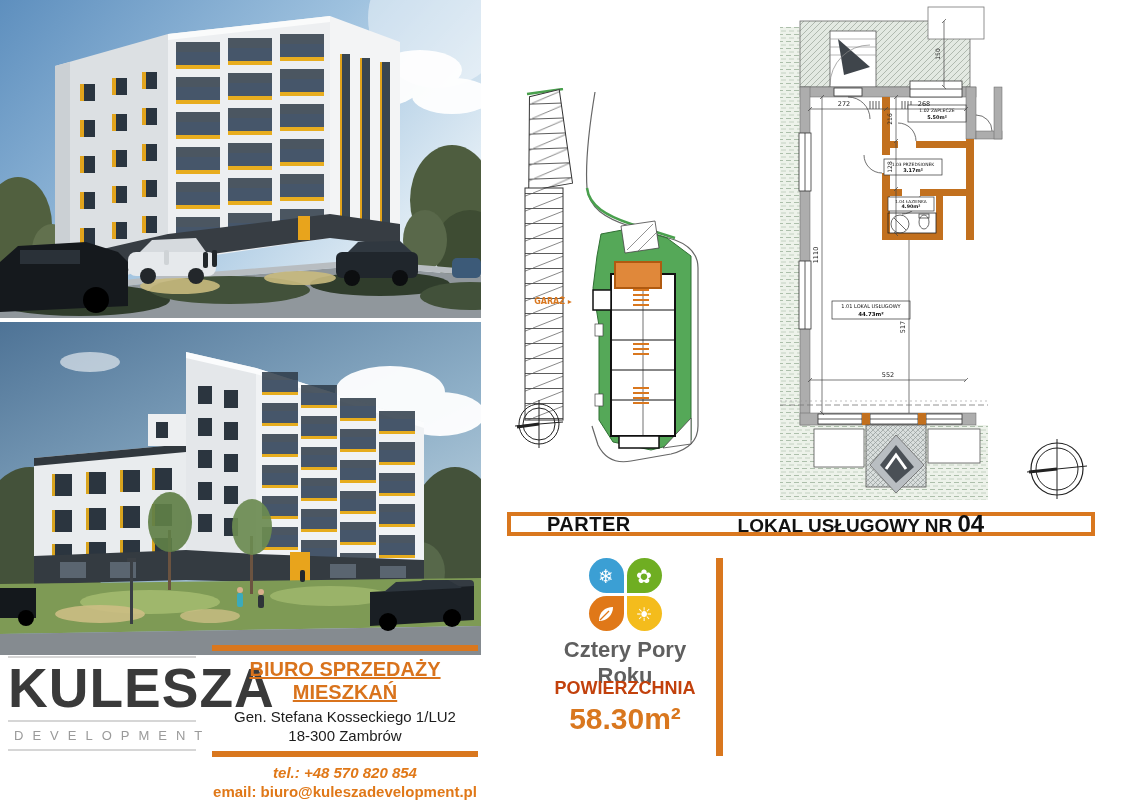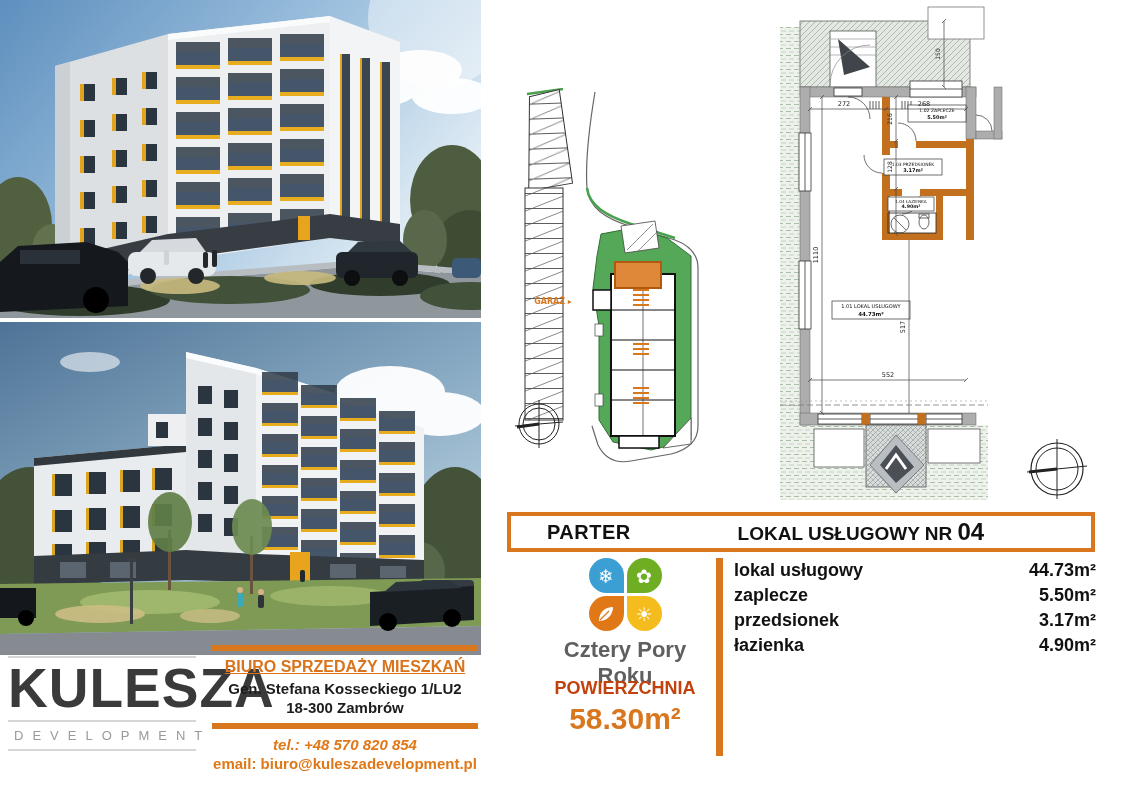--- a/index.html
+++ b/index.html
@@ -12,32 +12,32 @@
 
   
   .kulesza{position:absolute;left:8px;top:656px;width:188px;text-align:center;}
   .rule{height:2px;background:#D6D6D6;}
   .kulesza-name{font-size:55px;font-weight:600;color:#3A3A3A;letter-spacing:1px;line-height:1.05;margin:2px 0 2px;}
   .kulesza-sub{font-size:13px;letter-spacing:9px;color:#9A9A9A;padding:6px 0 6px 6px;}
 
   
   .contact{position:absolute;left:212px;top:645px;width:266px;text-align:center;}
   .bar{height:6px;background:#D9771E;}
-  .contact-title{color:#D9731C;font-weight:bold;font-size:16px;text-decoration:underline;margin:7px 0 3px;}
-  .addr{font-weight:bold;font-size:15px;color:#1C1C1C;line-height:19px;}
+  .contact-title{color:#D9731C;font-weight:bold;font-size:20px;text-decoration:underline;margin:7px 0 3px;}
+  .addr{font-weight:normal;font-size:15px;color:#1C1C1C;line-height:19px;}
   .contact .bar2{margin-top:6px;}
   .phone{margin-top:6px;font-style:italic;}
   .phone,.email{color:#E07818;font-weight:bold;font-size:15px;line-height:19px;}
 
   
   .plan-site{position:absolute;left:495px;top:88px;width:215px;height:400px;}
   .plan-detail{position:absolute;left:778px;top:5px;width:330px;height:500px;}
 
   
-  .unit-header{position:absolute;left:507px;top:512px;width:588px;height:40px;border:4px solid #D9771E;
+  .unit-header{position:absolute;left:507px;top:512px;width:588px;height:24px;border:4px solid #D9771E;
                background:#fff;display:flex;align-items:center;box-sizing:border-box;}
   .floor-label{margin-left:36px;font-size:20px;font-weight:bold;color:#111;letter-spacing:.5px;}
   .unit-title-wrap{flex:1;text-align:center;font-size:19px;font-weight:bold;color:#111;}
   .unit-number{font-weight:800;font-size:24px;}
 
   
   .seasons{position:absolute;left:535px;top:558px;width:180px;text-align:center;}
   .petals{width:73px;margin:0 auto;display:grid;grid-template-columns:35px 35px;grid-gap:3px;}
   .petal{width:35px;height:35px;display:flex;align-items:center;justify-content:center;
          color:#fff;font-size:19px;font-family:"DejaVu Sans",sans-serif;}
@@ -554,38 +554,20 @@
       <div class="petal petal-summer">
         <span>☀</span>
       </div>
     </div>
     <div class="seasons-text">Cztery Pory Roku</div>
   </div>
   <div class="area-label">POWIERZCHNIA</div>
   <div class="area-value">58.30m²</div>
   <div class="divider"></div>
 
-  <div class="rooms">
-    <div class="room-row">
-      <span>lokal usługowy</span>
-      <span>44.73m²</span>
-    </div>
-    <div class="room-row">
-      <span>zaplecze</span>
-      <span>5.50m²</span>
-    </div>
-    <div class="room-row">
-      <span>przedsionek</span>
-      <span>3.17m²</span>
-    </div>
-    <div class="room-row">
-      <span>łazienka</span>
-      <span>4.90m²</span>
-    </div>
-  </div>
 
   <div class="kulesza">
     <div class="rule"></div>
     <div class="kulesza-name">KULESZA</div>
     <div class="rule"></div>
     <div class="kulesza-sub">DEVELOPMENT</div>
     <div class="rule"></div>
   </div>
 
   <div class="contact">

